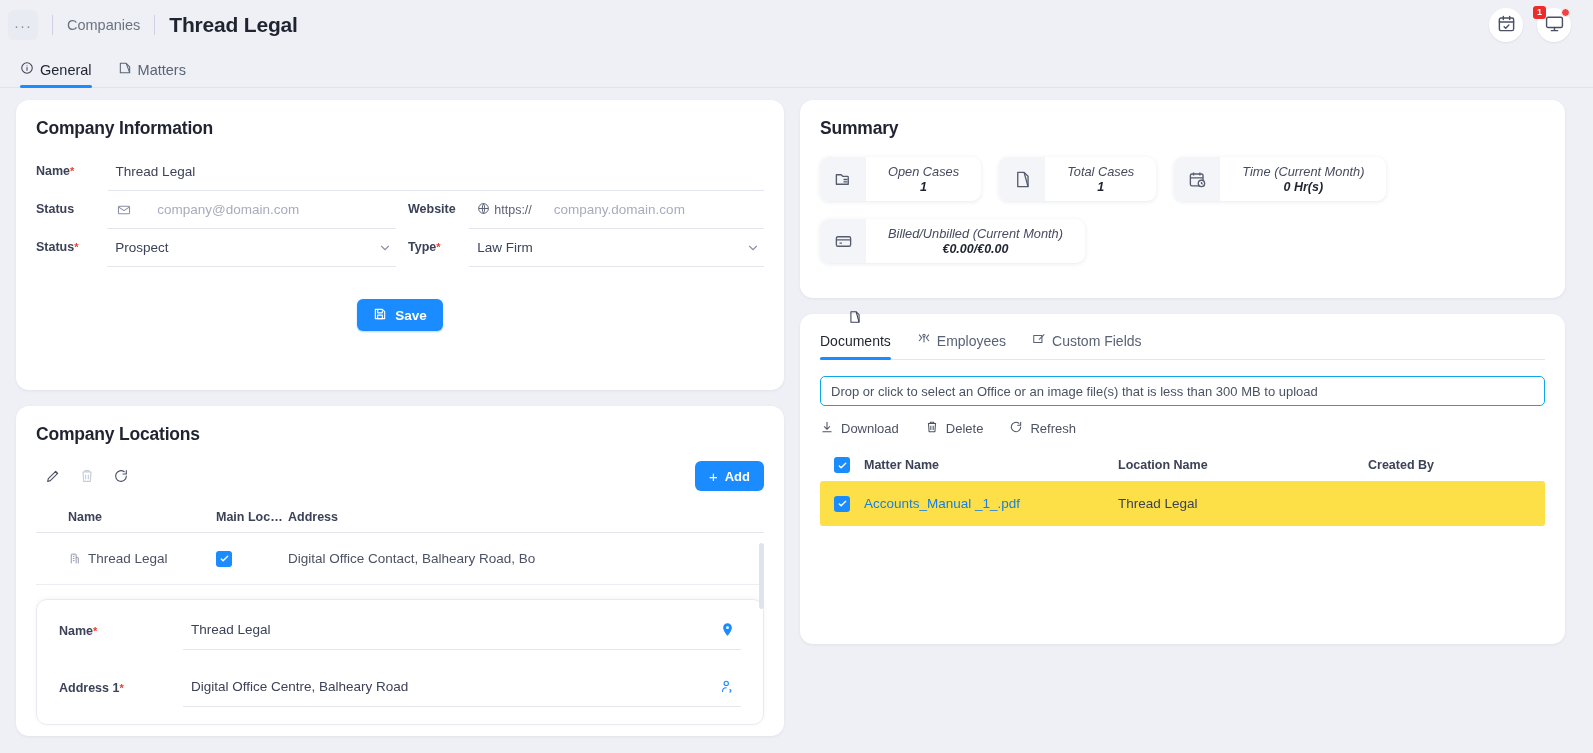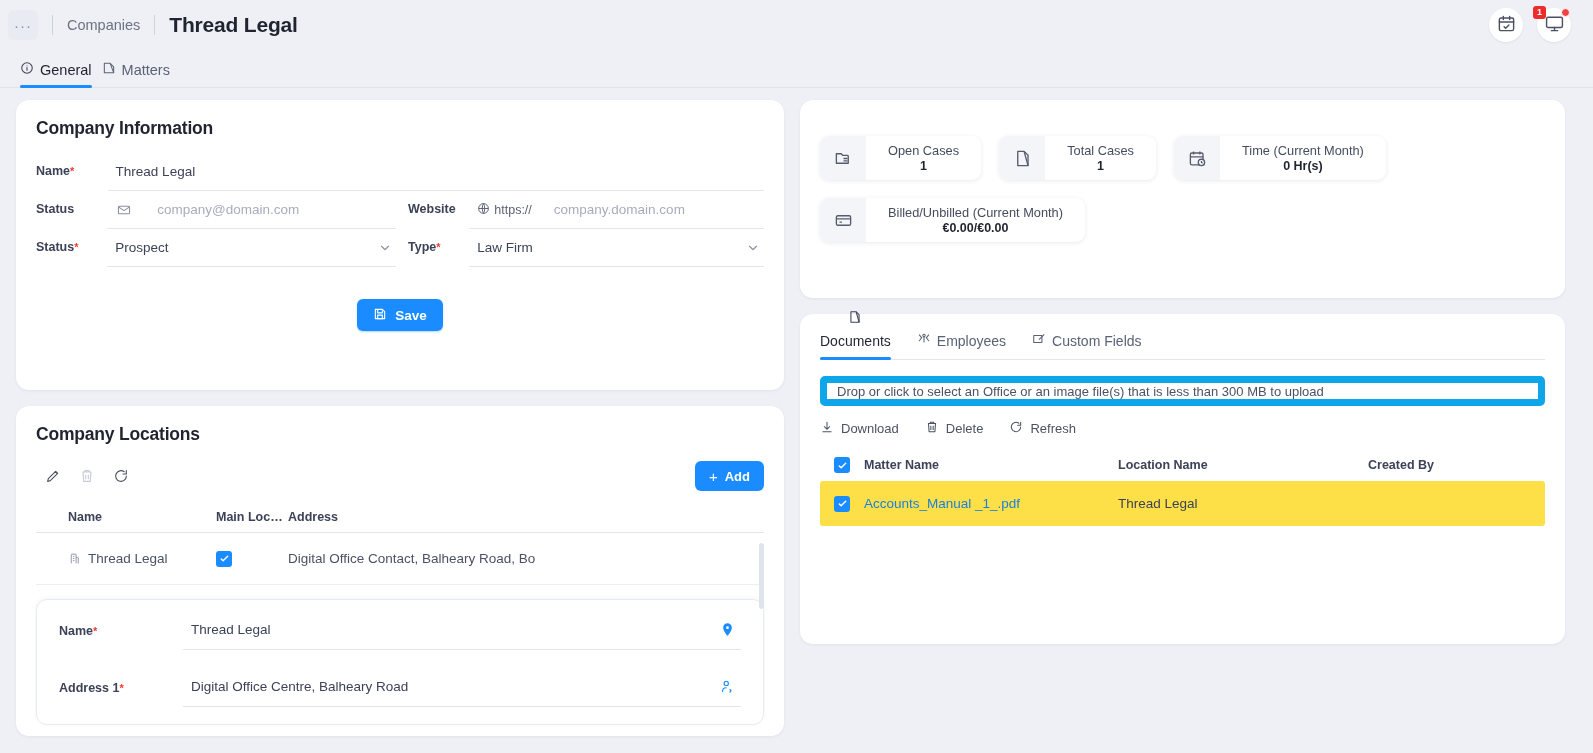--- a/index.html
+++ b/index.html
@@ -56,21 +56,21 @@
   }
   .badge-dot {
     position: absolute; top: 0px; right: 1px;
     width: 9px; height: 9px; border-radius: 50%;
     background: #f04343; border: 1.5px solid #fff;
   }
 
   
   .tabs-row {
     height: 38px; display: flex; align-items: flex-end;
-    gap: 10px; padding: 0 20px;
+    gap: 26px; padding: 0 20px;
     border-bottom: 1px solid #dfe3ec;
     position: relative;
   }
   .tab {
     display: flex; align-items: center; gap: 6px;
     font-size: 14.5px; padding-bottom: 9px; cursor: pointer;
     color: #5a6276; position: relative;
   }
   .tab.active { color: #1f2430; font-weight: 500; }
   .tab.active::after {
@@ -143,21 +143,21 @@
     height: 44px; overflow: hidden;
   }
   .stat-ico {
     width: 46px; background: #f4f5f8;
     display: flex; align-items: center; justify-content: center;
     color: #555c6e;
   }
   .stat-ico svg { width: 19px; height: 19px; }
   .stat-body {
     padding: 0 22px; display: flex; flex-direction: column;
-    align-items: center; justify-content: center; gap: 1px;
+    align-items: center; justify-content: center; gap: 1px; font-style: italic;
   }
   .stat-label { font-size: 12.8px; color: #454c5e; }
   .stat-value { font-size: 12.5px; color: #1f2430; font-weight: 700; }
 
   
   .loc-card { height: 330px; padding: 18px 20px 0 20px; overflow: hidden; }
   .loc-toolbar { display: flex; align-items: center; margin-top: 16px; height: 30px; }
   .tool-ico {
     width: 34px; height: 26px; display: flex; align-items: center;
     justify-content: center; color: #4b5263; cursor: pointer;
@@ -220,21 +220,21 @@
     display: flex; align-items: center; gap: 6px; font-size: 14px;
     color: #5a6276; padding-bottom: 10px; cursor: pointer; position: relative;
   }
   .dtab.active { color: #1f2430; font-weight: 500; flex-direction: column; }
   .dtab.active::after {
     content: ""; position: absolute; left: 0; right: 0; bottom: -1px;
     height: 3px; background: #1a8cff; border-radius: 2px;
   }
   .dtab svg { width: 14px; height: 14px; }
   .dropzone {
-    margin-top: 16px; height: 30px; border: 7px solid #0ea5e9; border-radius: 5px;
+    margin-top: 16px; height: 30px; border: 1px solid #0ea5e9; border-radius: 5px;
     display: flex; align-items: center; padding: 0 10px;
     font-size: 13px; color: #4b5263; cursor: pointer; background: #fff;
   }
   .doc-actions { display: flex; gap: 26px; margin-top: 14px; }
   .doc-action {
     display: flex; align-items: center; gap: 7px; font-size: 13px;
     color: #4b5263; cursor: pointer;
   }
   .doc-action svg { width: 14px; height: 14px; }
   .doc-table { margin-top: 12px; }
@@ -479,20 +479,21 @@
           </div>
         </div>
       </div>
     </div>
 
   </div>
 
   <div class="col-right">
 
     <div class="card summary-card">
+      <div class="card-title">Summary</div>
       <div class="stat-grid">
 
         <div class="stat">
           <div class="stat-ico">
             <svg viewBox="0 0 24 24" fill="none" stroke="#555c6e" stroke-width="1.7" stroke-linejoin="round">
               <path d="M3 6h6l2 2h6a1 1 0 0 1 1 1v9H3z"></path>
                 <path d="M12 12h5M12 15h5M9 12h.01M9 15h.01"></path>
             </svg>
           </div>
           <div class="stat-body">

